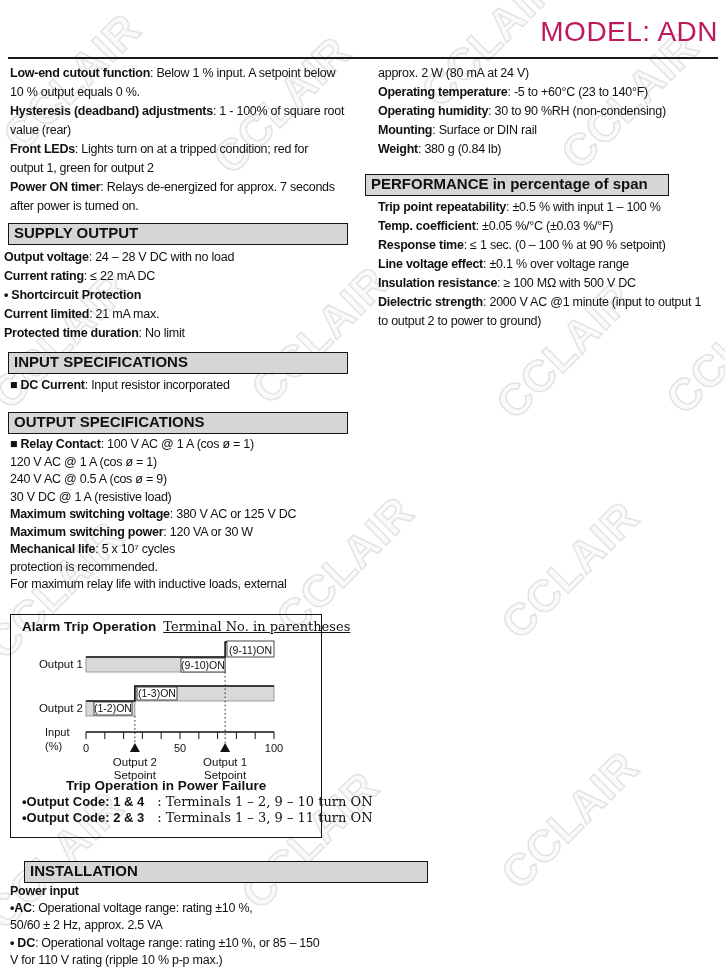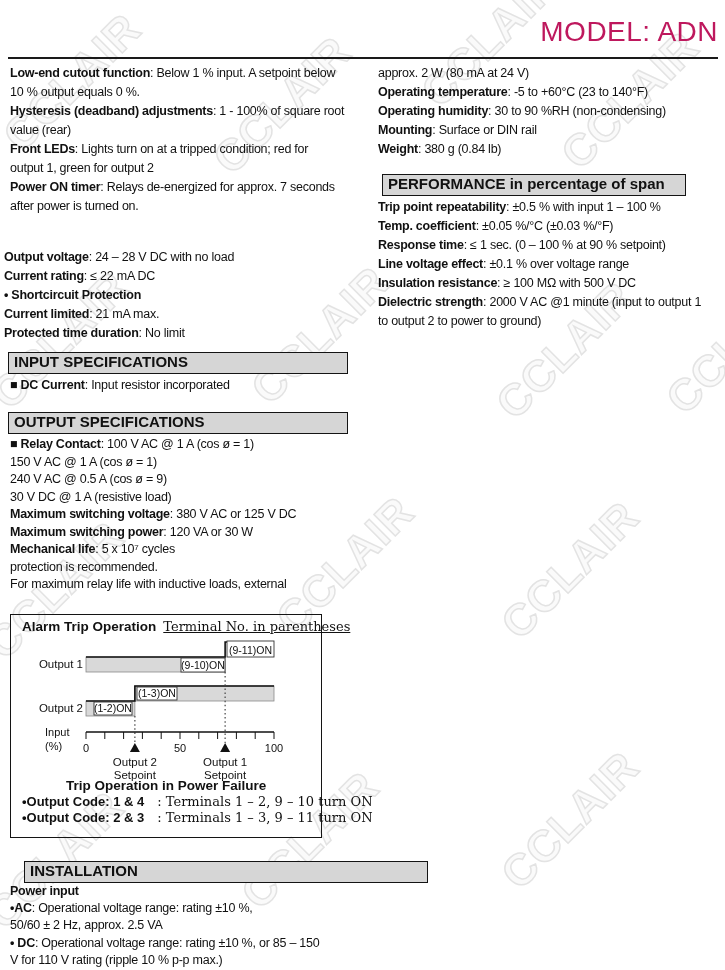--- a/index.html
+++ b/index.html
@@ -60,41 +60,44 @@
         <div class="spec-line"><span class="bl">Low-end cutout function</span><span>: Below 1 % input. A setpoint below</span></div>
         <div class="spec-line"><span>10 % output equals 0 %.</span></div>
         <div class="spec-line"><span class="bl">Hysteresis (deadband) adjustments</span><span>: 1 - 100% of square root</span></div>
         <div class="spec-line"><span>value (rear)</span></div>
         <div class="spec-line"><span class="bl">Front LEDs</span><span>: Lights turn on at a tripped condition; red for</span></div>
         <div class="spec-line"><span>output 1, green for output 2</span></div>
         <div class="spec-line"><span class="bl">Power ON timer</span><span>: Relays de-energized for approx. 7 seconds</span></div>
         <div class="spec-line"><span>after power is turned on.</span></div>
       </div>
 
+    <div class="secbox" style="left:8px;top:223px;width:340px">
+      <span>SUPPLY OUTPUT</span>
+    </div>
     <div class="lines" style="left:4px;top:248px;width:338px">
         <div class="spec-line"><span class="bl">Output voltage</span><span>: 24 – 28 V DC with no load</span></div>
         <div class="spec-line"><span class="bl">Current rating</span><span>: ≤ 22 mA DC</span></div>
         <div class="spec-line"><span class="bl">• Shortcircuit Protection</span></div>
         <div class="spec-line"><span class="bl">Current limited</span><span>: 21 mA max.</span></div>
         <div class="spec-line"><span class="bl">Protected time duration</span><span>: No limit</span></div>
       </div>
 
     <div class="secbox" style="left:8px;top:352px;width:340px">
       <span>INPUT SPECIFICATIONS</span>
     </div>
     <div class="lines" style="left:10px;top:376px;width:338px">
         <div class="spec-line"><span class="bl">■ DC Current</span><span>: Input resistor incorporated</span></div>
       </div>
 
     <div class="secbox" style="left:8px;top:412px;width:340px">
       <span>OUTPUT SPECIFICATIONS</span>
     </div>
     <div class="lines" style="left:10px;top:436px;width:338px;line-height:17.5px">
         <div class="spec-line"><span class="bl">■ Relay Contact</span><span>: 100 V AC @ 1 A (cos ø = 1)</span></div>
-        <div class="spec-line"><span>150 V AC @ 1 A (cos ø = 1)</span></div>
+        <div class="spec-line"><span>120 V AC @ 1 A (cos ø = 1)</span></div>
         <div class="spec-line"><span>240 V AC @ 0.5 A (cos ø = 9)</span></div>
         <div class="spec-line"><span>30 V DC @ 1 A (resistive load)</span></div>
         <div class="spec-line"><span class="bl">Maximum switching voltage</span><span>: 380 V AC or 125 V DC</span></div>
         <div class="spec-line"><span class="bl">Maximum switching power</span><span>: 120 VA or 30 W</span></div>
         <div class="spec-line"><span class="bl">Mechanical life</span><span>: 5 x 10⁷ cycles</span></div>
         <div class="spec-line"><span>protection is recommended.</span></div>
         <div class="spec-line"><span>For maximum relay life with inductive loads, external</span></div>
       </div>
 
     <div class="diagram">
@@ -164,21 +167,21 @@
       </div>
 
     <div class="lines" style="left:378px;top:64px;width:340px">
         <div class="spec-line"><span>approx. 2 W (80 mA at 24 V)</span></div>
         <div class="spec-line"><span class="bl">Operating temperature</span><span>: -5 to +60°C (23 to 140°F)</span></div>
         <div class="spec-line"><span class="bl">Operating humidity</span><span>: 30 to 90 %RH (non-condensing)</span></div>
         <div class="spec-line"><span class="bl">Mounting</span><span>: Surface or DIN rail</span></div>
         <div class="spec-line"><span class="bl">Weight</span><span>: 380 g (0.84 lb)</span></div>
       </div>
 
-    <div class="secbox" style="left:382px;top:174px;width:304px">
+    <div class="secbox" style="left:365px;top:174px;width:304px">
       <span>PERFORMANCE in percentage of span</span>
     </div>
     <div class="lines" style="left:378px;top:198px;width:340px">
         <div class="spec-line"><span class="bl">Trip point repeatability</span><span>: ±0.5 % with input 1 – 100 %</span></div>
         <div class="spec-line"><span class="bl">Temp. coefficient</span><span>: ±0.05 %/°C (±0.03 %/°F)</span></div>
         <div class="spec-line"><span class="bl">Response time</span><span>: ≤ 1 sec. (0 – 100 % at 90 % setpoint)</span></div>
         <div class="spec-line"><span class="bl">Line voltage effect</span><span>: ±0.1 % over voltage range</span></div>
         <div class="spec-line"><span class="bl">Insulation resistance</span><span>: ≥ 100 MΩ with 500 V DC</span></div>
         <div class="spec-line"><span class="bl">Dielectric strength</span><span>: 2000 V AC @1 minute (input to output 1</span></div>
         <div class="spec-line"><span>to output 2 to power to ground)</span></div>

